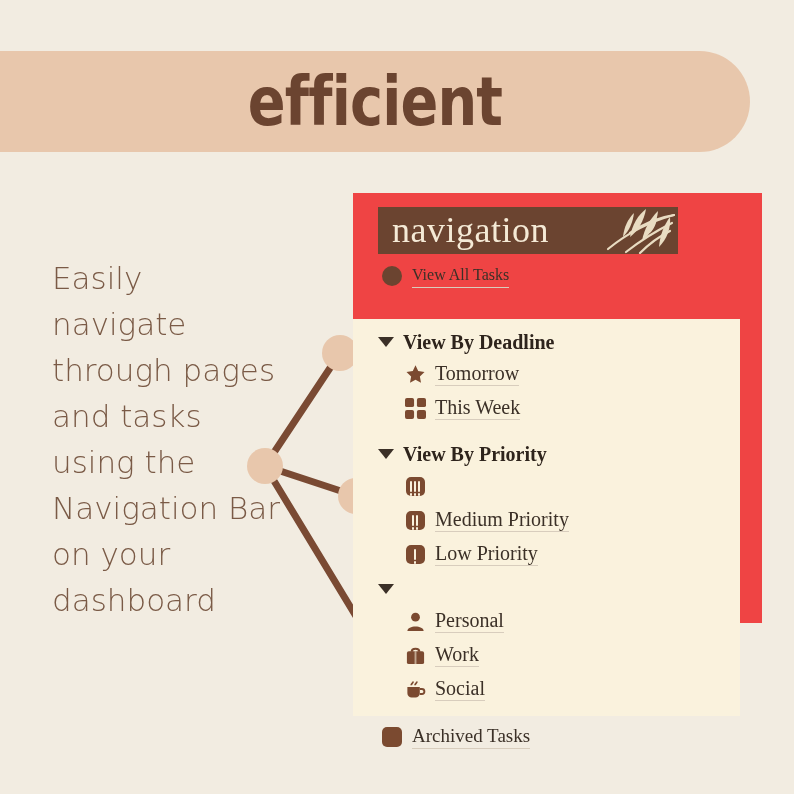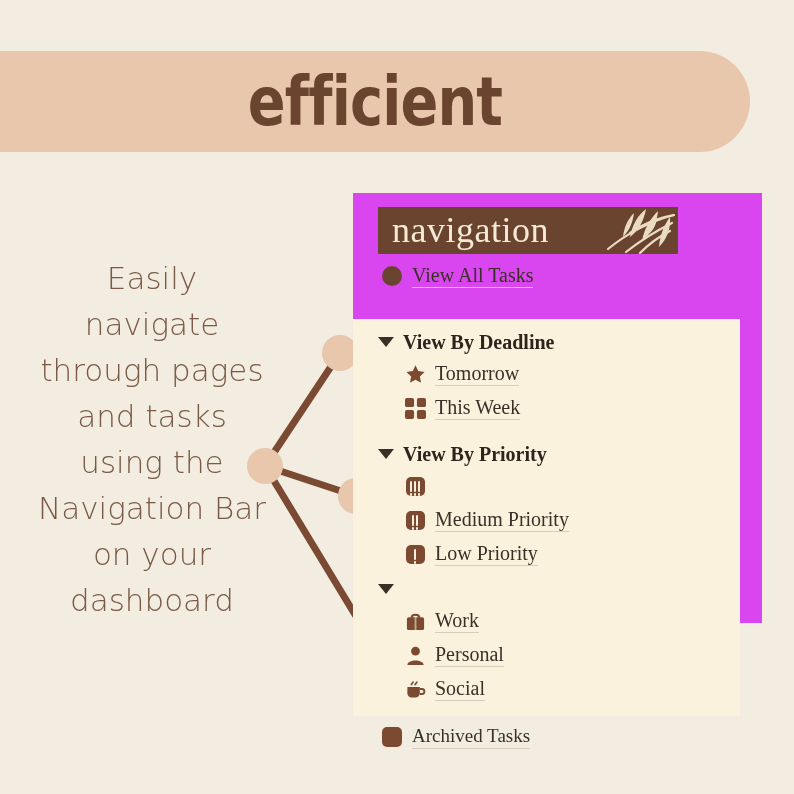--- a/index.html
+++ b/index.html
@@ -26,38 +26,38 @@
     font-weight:bold;
     font-size:68px;
     letter-spacing:-1px;
     color:#6b4430;
     transform:scaleX(0.82);
     transform-origin:center center;
   }
 
   
   .blurb {
-    position:absolute; left:36px; top:255px;
+    position:absolute; left:52px; top:255px;
     width:232px;
-    text-align:center;
+    text-align:left;
     font-family:"DejaVu Sans", sans-serif;
     font-size:31px;
     line-height:46px;
     font-weight:300;
     color:#7a5a46;
   }
 
   
   .connectors { position:absolute; left:0; top:0; width:794px; height:794px; }
 
   
   .card {
     position:absolute; left:353px; top:193px;
     width:409px; height:430px;
-    background:#d946ef;
+    background:#ef4444;
   }
   .nav-header {
     position:absolute; left:25px; top:14px;
     width:300px; height:47px;
     background:#6b4430;
     overflow:hidden;
   }
   .nav-header-title {
     position:absolute; left:14px; top:2px;
     font-family:"Liberation Serif", serif;
@@ -82,21 +82,21 @@
   .row .ico {
     width:28px; min-width:28px;
     display:flex; align-items:center; justify-content:center;
     margin-right:6px;
   }
 
   .top-row {
     position:absolute; left:25px; top:66px;
     width:360px;
   }
-  .top-row .label { font-size:20px; }
+  .top-row .label { font-size:16px; }
 
   .archived-row {
     position:absolute; left:25px; top:527px;
     width:360px;
   }
   .archived-row .label { font-size:19px; }
 
   .section {
     position:absolute; left:0;
     width:387px;
@@ -264,36 +264,36 @@
     </div>
 
     <div class="section sec3">
       <div class="sec-head">
         <span class="caret"></span>
       </div>
 
       <div class="row sec-item">
         <span class="ico">
           <svg width="21" height="21" viewBox="0 0 22 22">
+            <circle cx="11" cy="6.5" r="4.6" fill="#7b4a30"></circle>
+            <path d="M2.5 21 C2.5 14.5 19.5 14.5 19.5 21 Z" fill="#7b4a30"></path>
+          </svg>
+        </span>
+        <span class="label">Personal</span>
+      </div>
+
+      <div class="row sec-item">
+        <span class="ico">
+          <svg width="21" height="21" viewBox="0 0 22 22">
             <path d="M7 7 C7 3 15 3 15 7" stroke="#7b4a30" stroke-width="2.2" fill="none"></path>
             <rect x="2" y="6.5" width="18" height="13.5" rx="2" fill="#7b4a30"></rect>
             <rect x="10" y="6.5" width="2" height="13.5" fill="#faf2dd" opacity="0.55"></rect>
           </svg>
         </span>
         <span class="label">Work</span>
-      </div>
-
-      <div class="row sec-item">
-        <span class="ico">
-          <svg width="21" height="21" viewBox="0 0 22 22">
-            <circle cx="11" cy="6.5" r="4.6" fill="#7b4a30"></circle>
-            <path d="M2.5 21 C2.5 14.5 19.5 14.5 19.5 21 Z" fill="#7b4a30"></path>
-          </svg>
-        </span>
-        <span class="label">Personal</span>
       </div>
 
 
       <div class="row sec-item">
         <span class="ico">
           <svg width="21" height="21" viewBox="0 0 22 22">
             <path d="M2.5 8.5h13v6.5a4.5 4.5 0 0 1-4.5 4.5H7a4.5 4.5 0 0 1-4.5-4.5z" fill="#7b4a30"></path>
             <path d="M15.5 10.5h2.2a2.6 2.6 0 0 1 0 5.2h-2.2" stroke="#7b4a30" stroke-width="2" fill="none"></path>
             <path d="M6.5 6.5c0-2 2-2 2-4" stroke="#7b4a30" stroke-width="1.8" fill="none"></path>
             <path d="M10.5 6.5c0-2 2-2 2-4" stroke="#7b4a30" stroke-width="1.8" fill="none"></path>

